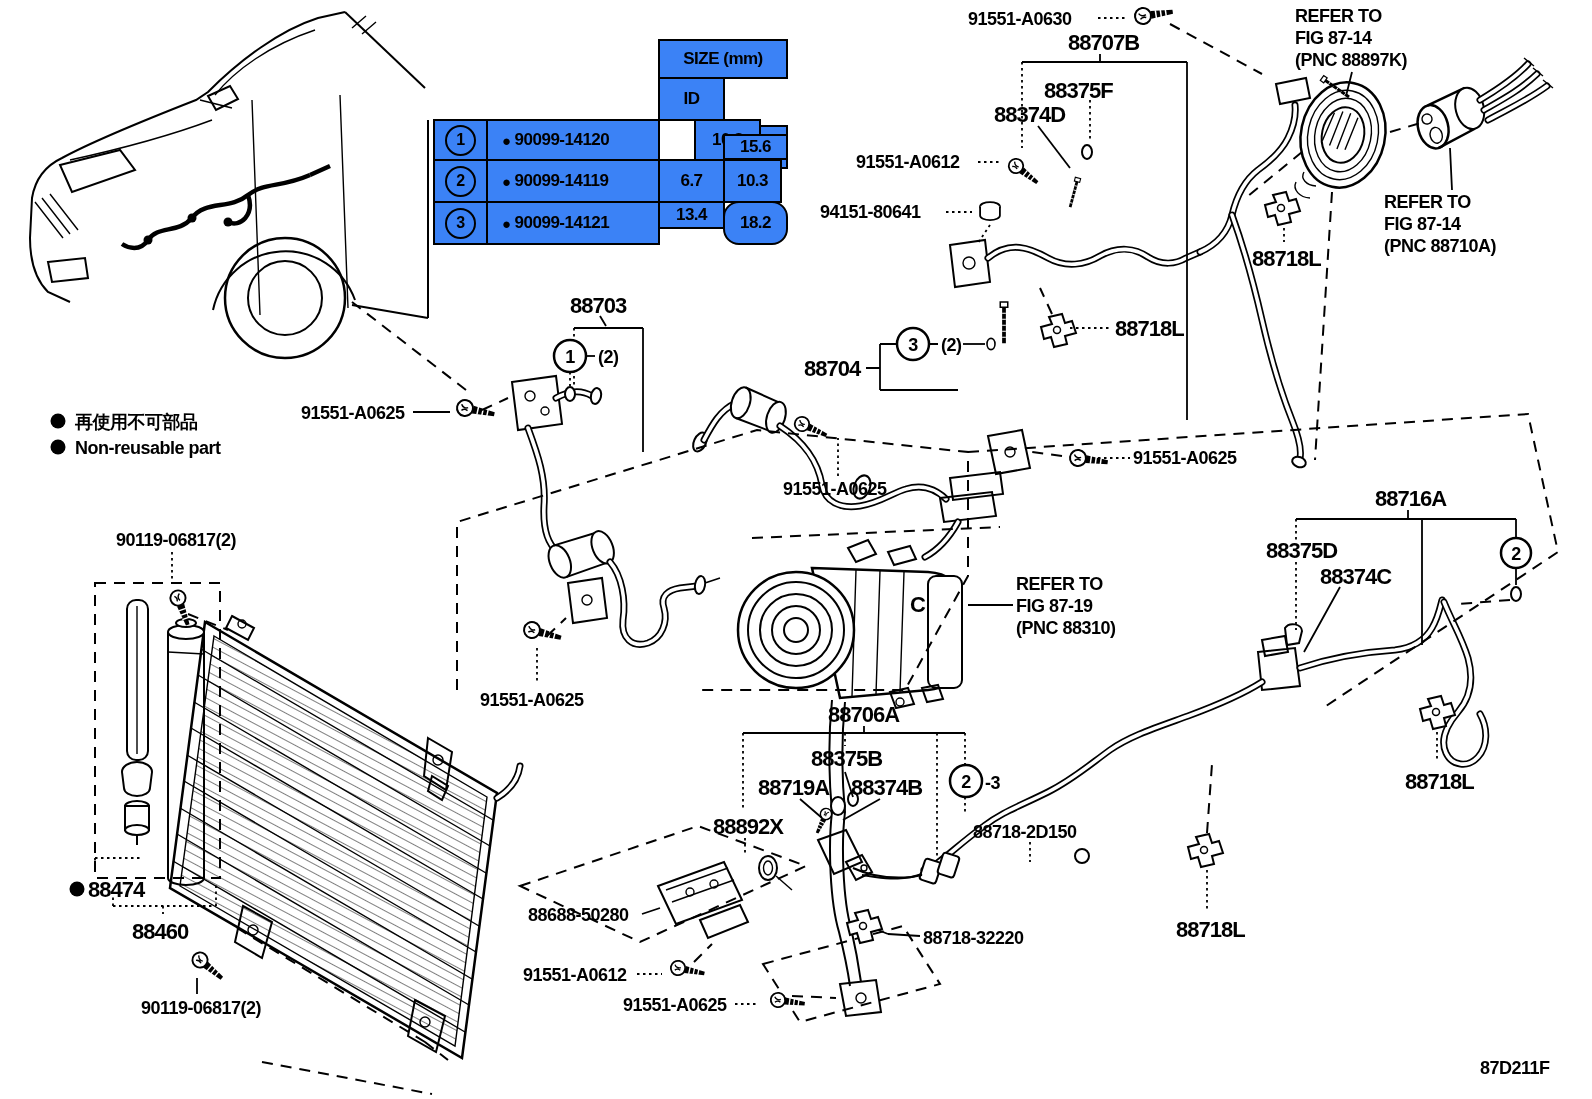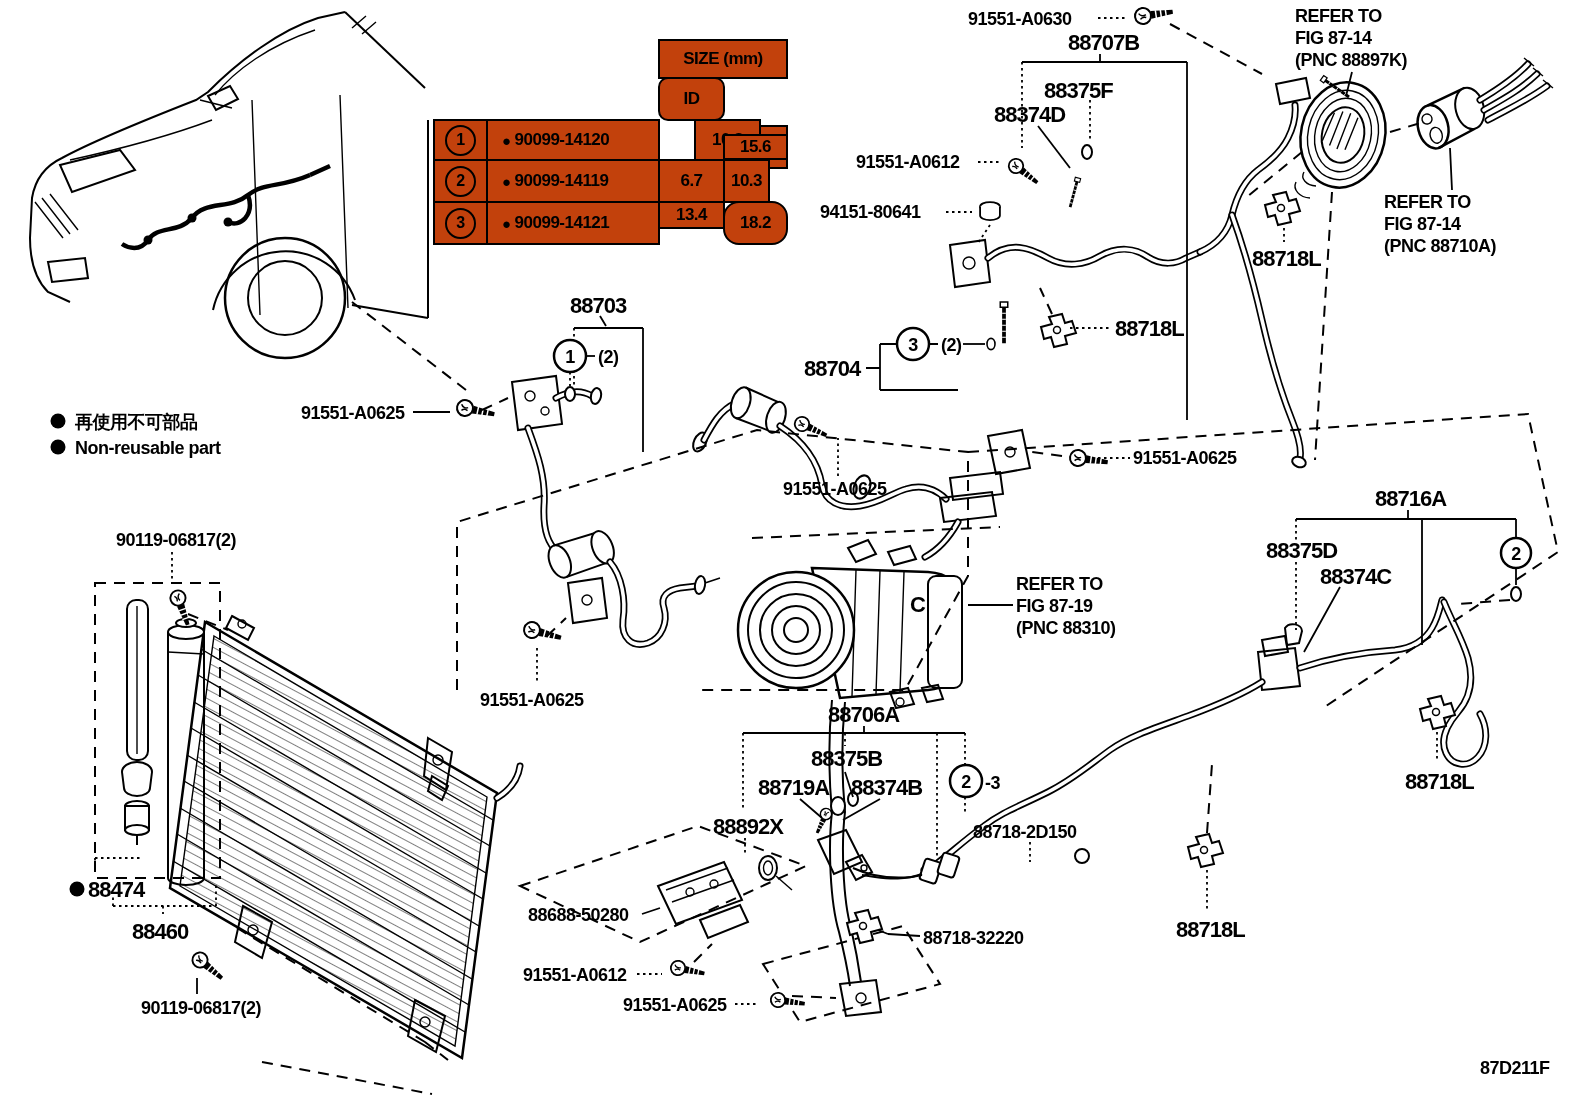--- a/index.html
+++ b/index.html
@@ -14,21 +14,21 @@
   .s25{stroke:#000;stroke-width:2.5;fill:none;}
   .pipeo{stroke:#000;stroke-width:7;fill:none;stroke-linecap:round;}
   .pipei{stroke:#fff;stroke-width:3.6;fill:none;stroke-linecap:round;}
   .dash{stroke:#000;stroke-width:2;fill:none;stroke-dasharray:11 8;}
   .dot{stroke:#000;stroke-width:1.8;fill:none;stroke-dasharray:2.5 3.5;}
   .ldr{stroke:#000;stroke-width:1.8;fill:none;}
   .wfill{fill:#fff;stroke:#000;stroke-width:2;}
   .wfill25{fill:#fff;stroke:#000;stroke-width:2.5;}
   .bfill{fill:#000;stroke:none;}
   
-  .cell{position:absolute;border:2px solid #000;box-sizing:border-box;background:#c2410c;
+  .cell{position:absolute;border:2px solid #000;box-sizing:border-box;background:#3b82f6;
         display:flex;align-items:center;justify-content:center;font-weight:bold;
         font-size:17px;color:#000;letter-spacing:-0.5px;}
   .cell.left{justify-content:flex-start;padding-left:8px;}
   .numcirc{display:inline-flex;width:27px;height:27px;border:2.5px solid #000;border-radius:50%;
         align-items:center;justify-content:center;font-size:16px;font-weight:bold;}
   .bullet{font-size:15px;margin:0 4px 0 6px;}
 </style>
 </head>
 <body>
 
@@ -407,42 +407,42 @@
   <circle cx="77" cy="889" r="7.5" class="bfill"></circle>
   <text x="88" y="897" class="t22">88474</text>
   <text x="132" y="939" class="t22">88460</text>
   <text x="141" y="1014" class="t18">90119-06817(2)</text>
   <text x="1480" y="1074" class="t18">87D211F</text>
 </g>
 </svg>
 
 <div>
   <div class="cell" style="left:658px;top:39px;width:130px;height:40px;">SIZE (mm)</div>
-  <div class="cell" style="left:658px;top:77px;width:67px;height:44px;border-radius:10px;">ID</div>
+  <div class="cell" style="left:658px;top:77px;width:67px;height:44px;">ID</div>
   <div class="cell" style="left:723px;top:77px;width:65px;height:44px;margin-top:48px;">OD</div>
 
   <div class="cell" style="left:433px;top:119px;width:55px;height:42px;">
     <span class="numcirc">1</span>
       </div>
   <div class="cell left" style="left:486px;top:119px;width:174px;height:42px;">
     <span class="bullet">●</span>
     <span>90099-14120</span>
       </div>
   <div class="cell" style="left:658px;top:119px;width:67px;height:42px;margin-left:36px;">10.8</div>
   <div class="cell" style="left:723px;top:134px;width:65px;height:26px;">15.6</div>
 
   <div class="cell" style="left:433px;top:159px;width:55px;height:44px;">
     <span class="numcirc">2</span>
       </div>
   <div class="cell left" style="left:486px;top:159px;width:174px;height:44px;">
     <span class="bullet">●</span>
     <span>90099-14119</span>
       </div>
   <div class="cell" style="left:658px;top:159px;width:67px;height:44px;">6.7</div>
-  <div class="cell" style="left:723px;top:159px;width:47px;height:44px;">10.3</div>
+  <div class="cell" style="left:723px;top:159px;width:59px;height:44px;">10.3</div>
 
   <div class="cell" style="left:433px;top:201px;width:55px;height:44px;">
     <span class="numcirc">3</span>
       </div>
   <div class="cell left" style="left:486px;top:201px;width:174px;height:44px;">
     <span class="bullet">●</span>
     <span>90099-14121</span>
       </div>
   <div class="cell" style="left:658px;top:201px;width:67px;height:28px;">13.4</div>
   <div class="cell" style="left:723px;top:201px;width:65px;height:44px;border-radius:16px;">18.2</div>

